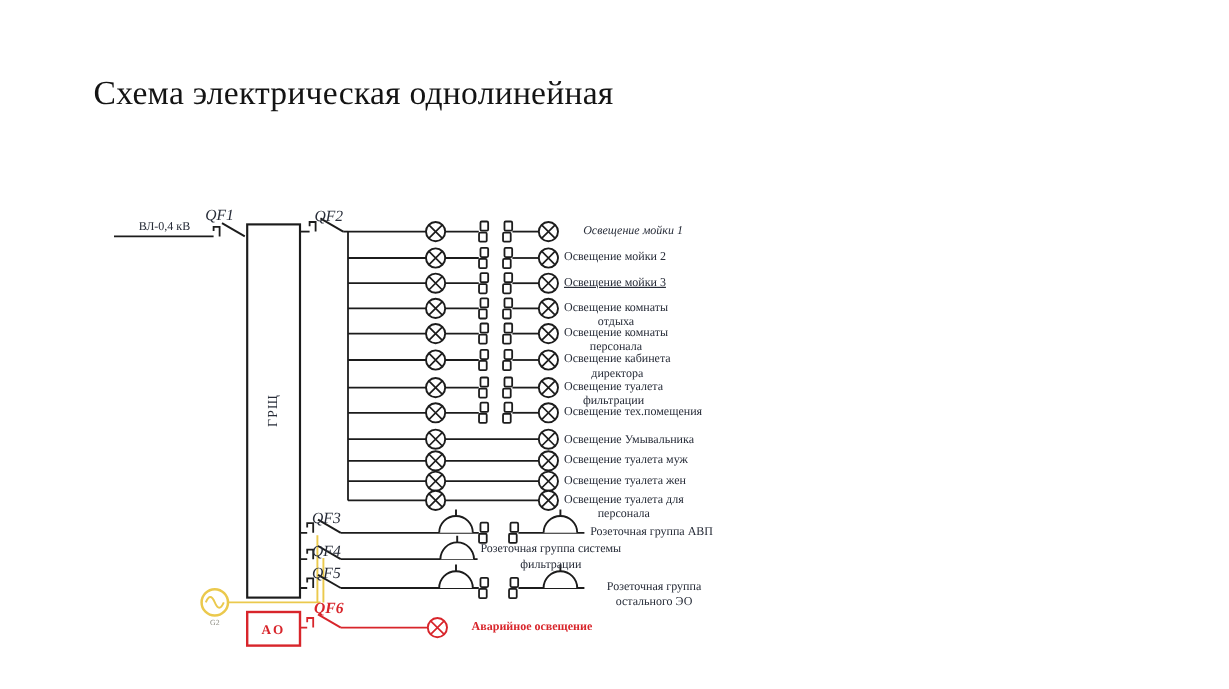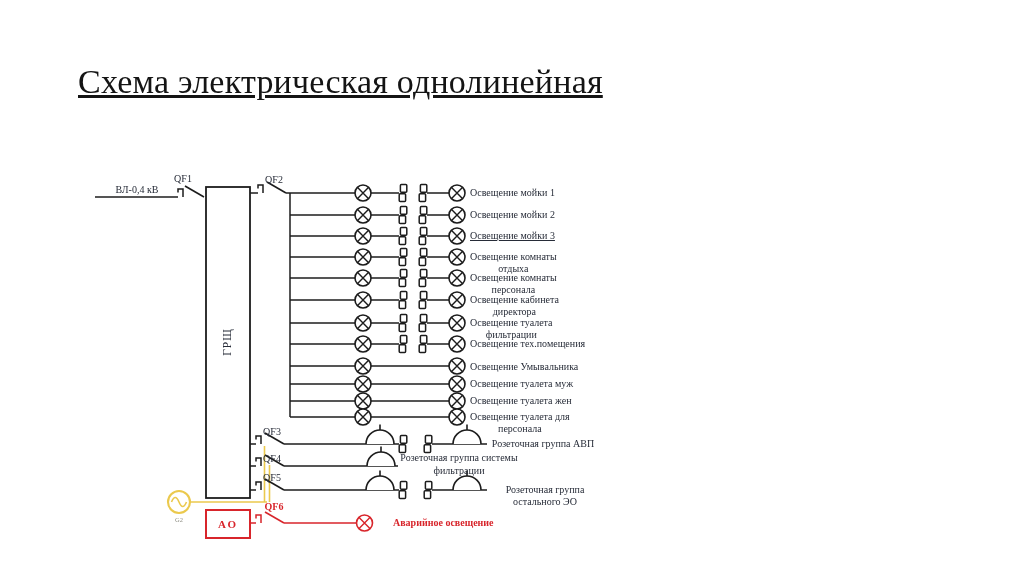--- a/index.html
+++ b/index.html
@@ -2,32 +2,32 @@
 <html><head>
 <meta charset="utf-8">
 <style>
   html,body{margin:0;padding:0;}
   body{
     width:1024px;height:574px;overflow:hidden;background:#ffffff;
     font-family:"Liberation Serif", serif; position:relative;
   }
   .stage{position:absolute;inset:0;width:1024px;height:574px;}
   .title{
-    position:absolute;left:78px;top:63px;font-size:34px;color:#141414;
-    letter-spacing:.2px;white-space:nowrap;text-decoration:underline;
+    position:absolute;left:78px;top:63px;font-size:28px;color:#141414;
+    letter-spacing:.2px;white-space:nowrap;
   }
   svg.schem{position:absolute;left:0;top:0;}
   .lbl{
     position:absolute;white-space:pre-line;text-align:center;
     font-size:10px;line-height:12.5px;color:#272c38;
   }
   .lbl.center{transform:translateX(-50%);}
   .qf{
-    position:absolute;font-size:10px;line-height:9px;color:#272c38;
-    transform:translateX(-50%);white-space:nowrap;
+    position:absolute;font-size:13px;line-height:9px;color:#272c38;
+    transform:translateX(-50%);white-space:nowrap;font-style:italic;
   }
   .red{color:#d8252b !important;}
   .bold{font-weight:bold;}
   .tiny{position:absolute;font-size:6.5px;color:#8f8f85;transform:translateX(-50%);}
 </style>
 </head>
 <body>
 
 <div class="stage">
   <div class="title">Схема электрическая однолинейная</div>
@@ -308,21 +308,21 @@
         <g>
           <path d="M261 523 V515 H256 V518.5" stroke="#d8252b" stroke-width="1.5" fill="none"></path>
           <path d="M284 523 L265 512" stroke="#d8252b" stroke-width="1.6" fill="none"></path>
         </g>
         <path d="M284 523 H356" stroke="#d8252b" stroke-width="1.5" fill="none"></path>
         <g>
           <circle cx="364.5" cy="523" r="8" stroke="#d8252b" stroke-width="1.6" fill="#fff"></circle>
           <path d="M358.84 517.34 L370.16 528.66 M358.84 528.66 L370.16 517.34" stroke="#d8252b" stroke-width="1.4" fill="none"></path>
         </g>
       </svg>
-      <div class="lbl" style="left: 470px; top: 186.5px;">Освещение мойки 1</div>
+      <div class="lbl" style="left: 486px; top: 186.5px; font-style: italic;">Освещение мойки 1</div>
       <div class="lbl" style="left: 470px; top: 208.5px;">Освещение мойки 2</div>
       <div class="lbl" style="left: 470px; top: 229.5px; text-decoration: underline;">Освещение мойки 3</div>
       <div class="lbl" style="left: 470px; top: 250.5px;">Освещение комнаты
 отдыха</div>
       <div class="lbl" style="left: 470px; top: 271.5px;">Освещение комнаты
 персонала</div>
       <div class="lbl" style="left: 470px; top: 293.5px;">Освещение кабинета
 директора</div>
       <div class="lbl" style="left: 470px; top: 316.5px;">Освещение туалета
 фильтрации</div>

